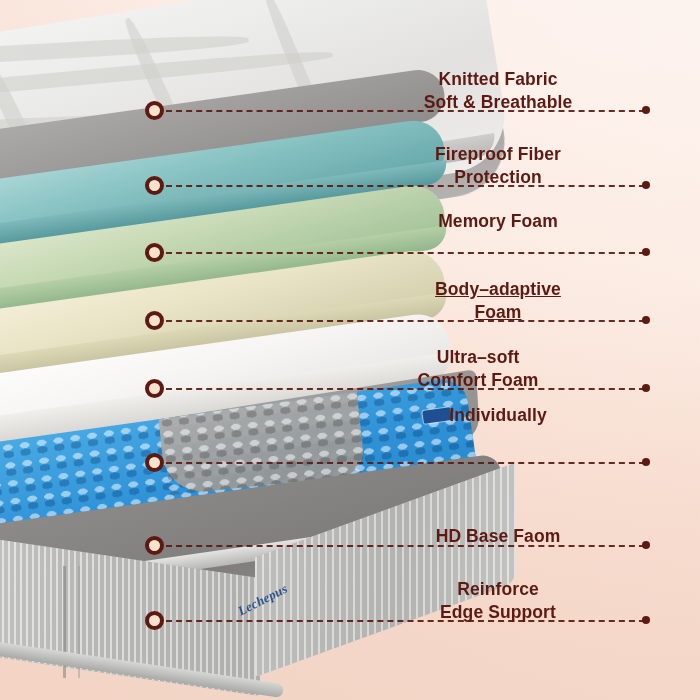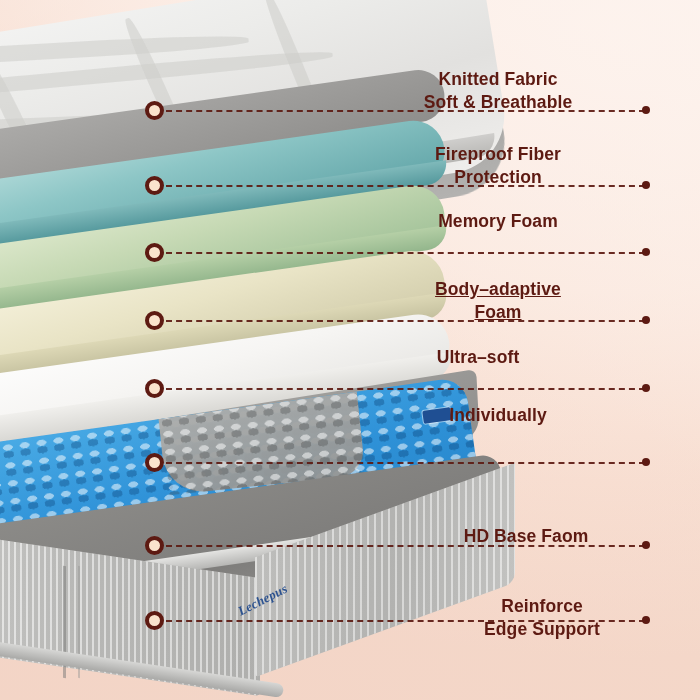--- a/index.html
+++ b/index.html
@@ -300,42 +300,43 @@
           <div>Body–adaptive</div>
           <div>Foam</div>
         </div>
       </div>
       <div class="callout">
         <div class="dash" style="left: 166px; top: 388px; width: 479px;"></div>
         <div class="marker" style="left: 145px; top: 379px;"></div>
         <div class="enddot" style="left: 642px; top: 384px;"></div>
         <div class="lbl" style="left: 328px; top: 346px;">
           <div>Ultra–soft</div>
+          <div>Comfort Foam</div>
         </div>
       </div>
       <div class="callout">
         <div class="dash" style="left: 166px; top: 462px; width: 479px;"></div>
         <div class="marker" style="left: 145px; top: 453px;"></div>
         <div class="enddot" style="left: 642px; top: 458px;"></div>
         <div class="lbl" style="left: 348px; top: 404px;">
           <div>Individually</div>
         </div>
       </div>
       <div class="callout">
         <div class="dash" style="left: 166px; top: 545px; width: 479px;"></div>
         <div class="marker" style="left: 145px; top: 536px;"></div>
         <div class="enddot" style="left: 642px; top: 541px;"></div>
-        <div class="lbl" style="left: 348px; top: 525px; padding-left: 28px;">
+        <div class="lbl" style="left: 348px; top: 525px;">
           <div>HD Base Faom</div>
         </div>
       </div>
       <div class="callout">
         <div class="dash" style="left: 166px; top: 620px; width: 479px;"></div>
         <div class="marker" style="left: 145px; top: 611px;"></div>
         <div class="enddot" style="left: 642px; top: 616px;"></div>
-        <div class="lbl" style="left: 348px; top: 595px; margin-left: 44px;">
+        <div class="lbl" style="left: 348px; top: 578px;">
           <div>Reinforce</div>
           <div>Edge Support</div>
         </div>
       </div>
     </div>
 
 </div>
 
 </body></html>

